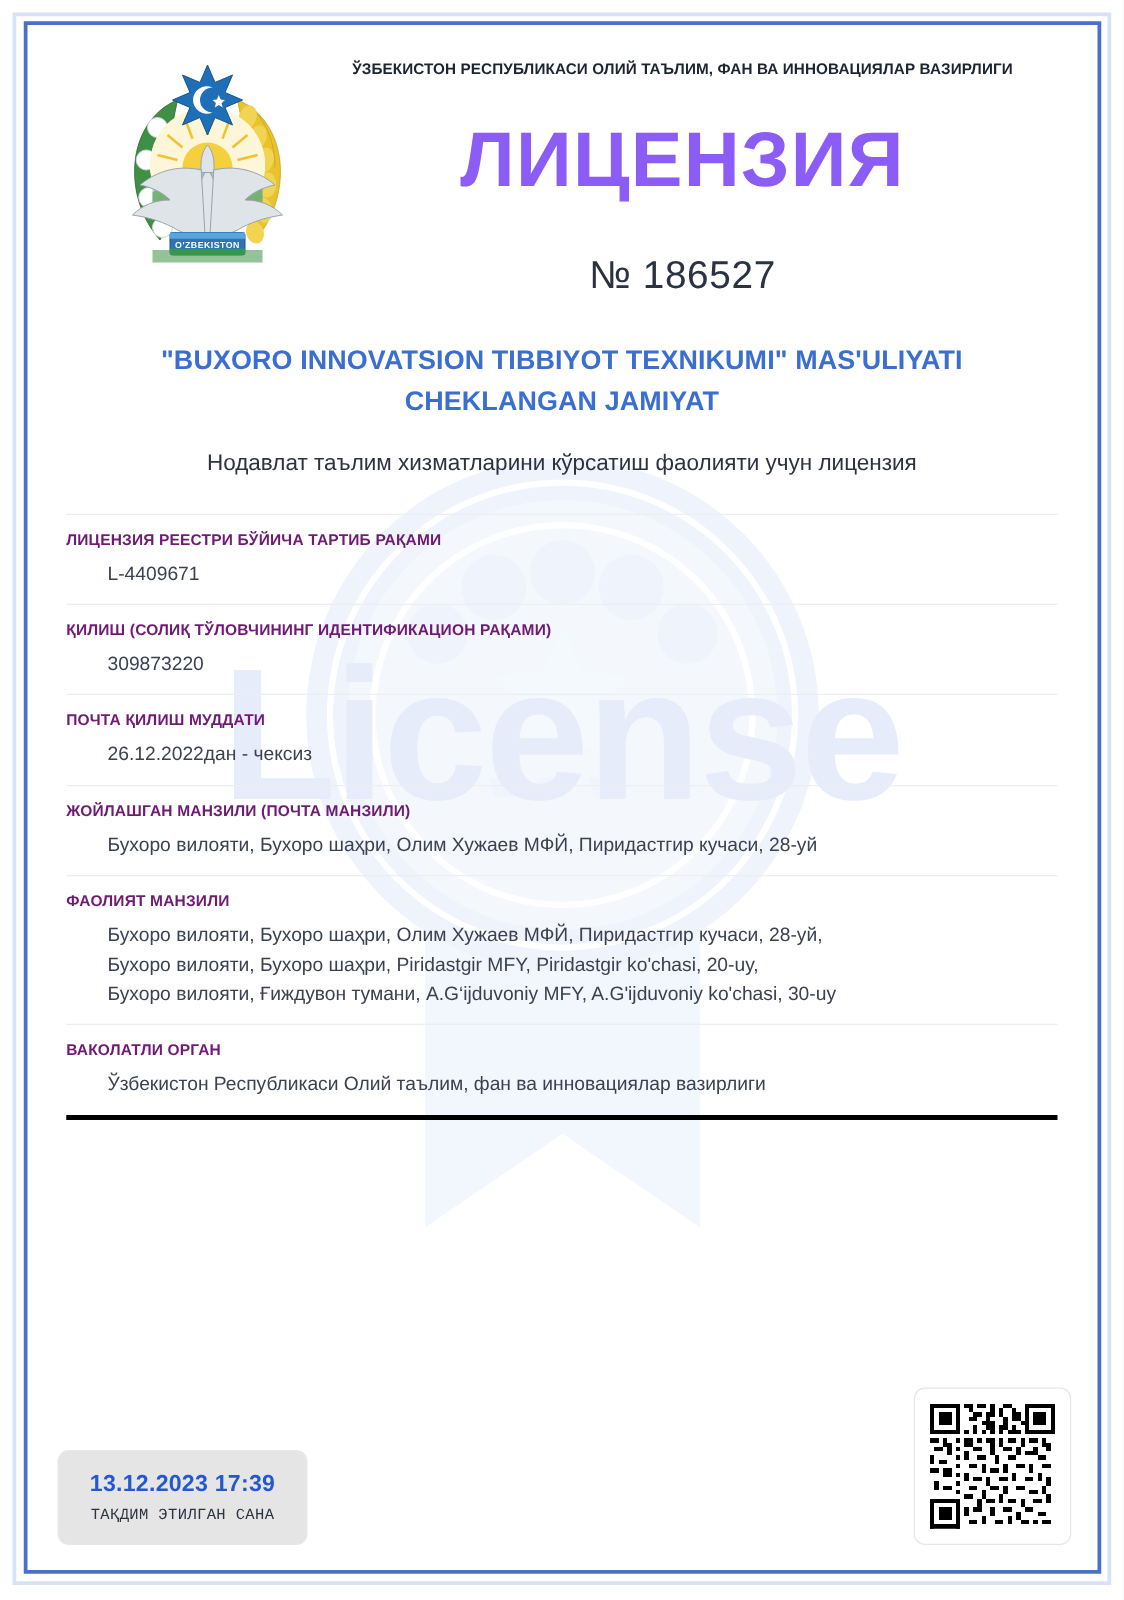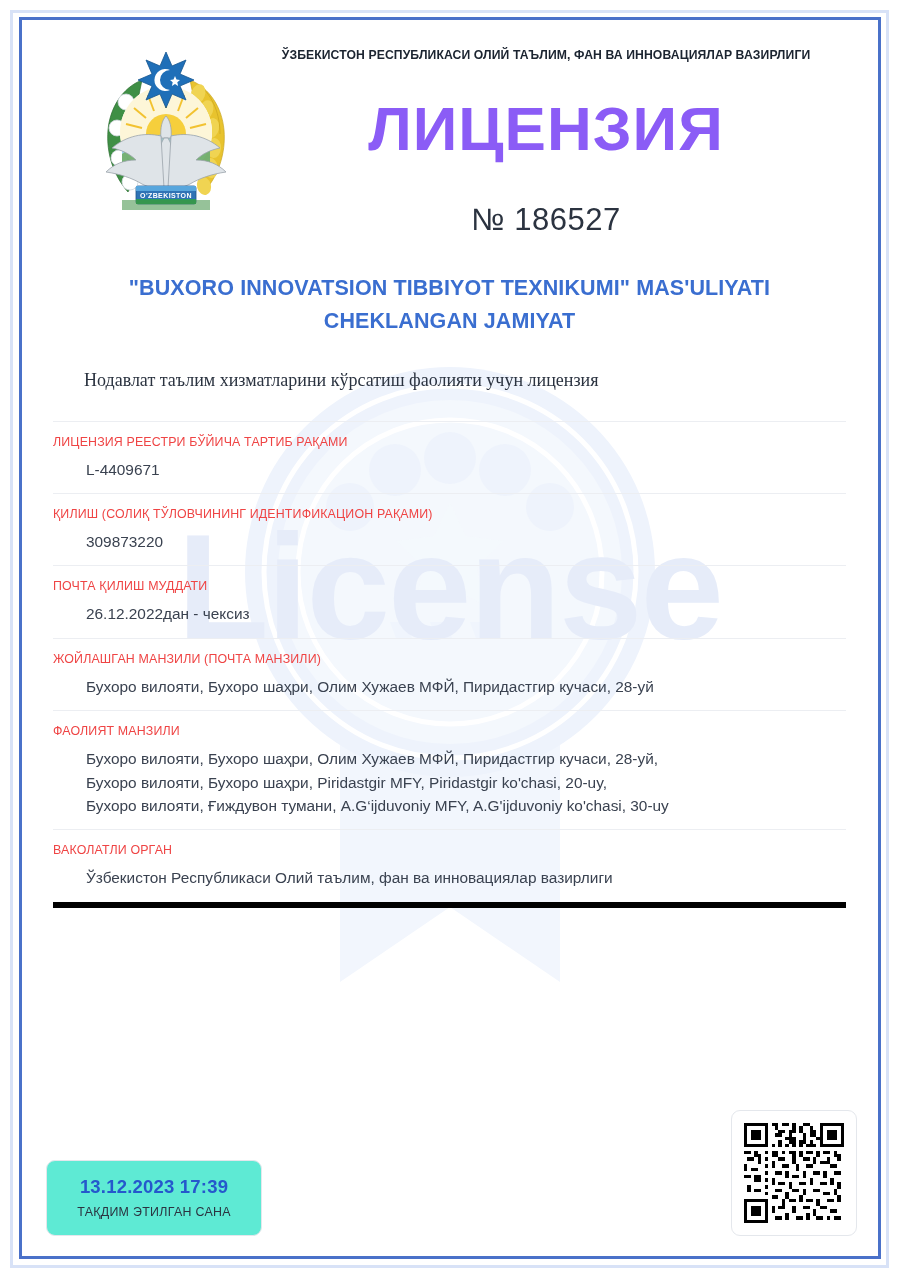--- a/index.html
+++ b/index.html
@@ -134,44 +134,44 @@
   .org-name {
     font-size: 21.5px;
     font-weight: 700;
     color: #3a6ed0;
     line-height: 1.55;
     letter-spacing: .1px;
   }
   .subtitle {
     position: relative;
     z-index: 3;
-    margin-top: 31px;
+    margin-top: 21px;
     padding: 0 60px;
+    text-align: center;
     font-size: 18px;
     color: #2b3340;
     font-weight: 400;
-    font-family: Liberation Serif, serif;
   }
 
   
   .fields {
     position: relative;
     z-index: 3;
     margin: 30px 29px 0 29px;
   }
   .field {
     border-top: 1px solid #eceef2;
     padding: 13px 0 12px 0;
   }
   .field:first-child { border-top: 1px solid #eceef2; }
-  .field.last { border-bottom: 6px solid #000000; }
+  .field.last { border-bottom: 4px solid #000000; }
   .f-label {
     font-size: 12.4px;
-    font-weight: 400;
-    color: #ef4444;
+    font-weight: 700;
+    color: #701a75;
     letter-spacing: .15px;
     margin-bottom: 9px;
   }
   .f-value {
     font-size: 15.4px;
     font-weight: 400;
     color: #3a4250;
     line-height: 1.52;
     margin-left: 33px;
   }
@@ -182,40 +182,41 @@
     position: absolute;
     left: 0;
     bottom: 18px;
     width: 851px;
     z-index: 4;
   }
   .date-card {
     position: absolute;
     left: 22px;
     bottom: 0;
-    width: 216px;
+    width: 200px;
     padding: 15px 10px 16px 10px;
     box-sizing: border-box;
-    background: #5eead4;
+    background: #e5e5e5;
     border: 1px solid #e4e7ec;
     border-radius: 9px;
     text-align: center;
   }
   .date-value {
     font-size: 18.5px;
     font-weight: 700;
     color: #2558cc;
     letter-spacing: .2px;
   }
   .date-label {
     margin-top: 7px;
     font-size: 12.4px;
     font-weight: 400;
     color: #2b3340;
     letter-spacing: .3px;
+    font-family: Liberation Mono, monospace;
   }
   .qr-card {
     position: absolute;
     right: 18px;
     bottom: 0;
     width: 126px;
     height: 126px;
     box-sizing: border-box;
     background: #ffffff;
     border: 1px solid #e4e7ec;

